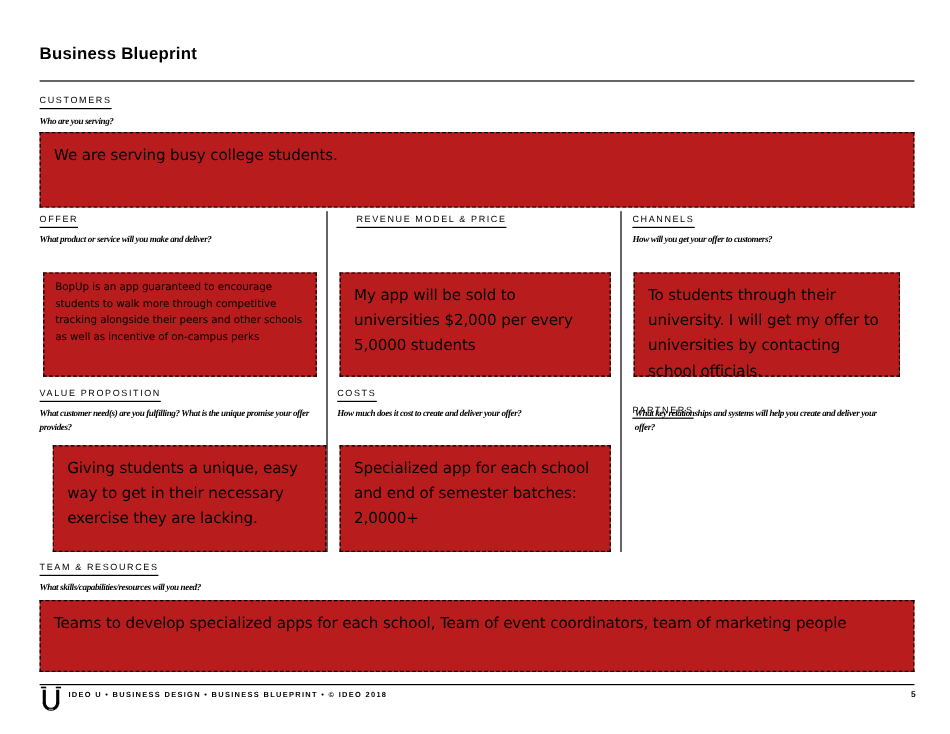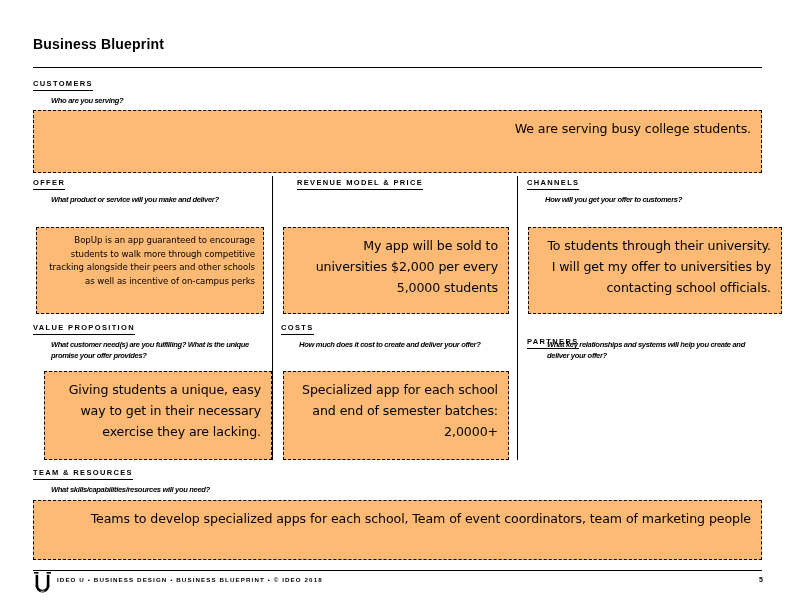--- a/index.html
+++ b/index.html
@@ -39,46 +39,44 @@
     top: 67px;
     width: 729px;
     height: 0;
     border-top: 1.6px solid #000;
   }
 
   
   .sec-label {
     position: absolute;
     font-size: 7.5px;
-    font-weight: bold;
+    font-weight: normal;
     letter-spacing: 1.35px;
     line-height: 9px;
     white-space: nowrap;
     padding-bottom: 2px;
     border-bottom: 1.7px solid #000;
     display: inline-block;
   }
   .sec-prompt {
     position: absolute;
-    font-family: Liberation Sans, sans-serif;
+    font-family: Liberation Serif, serif;
     font-style: italic;
     font-size: 7.6px;
     line-height: 10.5px;
     letter-spacing: -0.35px;
     font-weight: 600;
-    margin-left: 18px;
   }
 
   
   .box {
     position: absolute;
     border: 1.4px dashed #000;
     box-sizing: border-box;
-    background: #fdba74;
-    text-align: right;
+    background: #b91c1c;
   }
   .box-text {
     font-family: "DejaVu Sans", sans-serif;
     color: #000;
     display: block;
   }
   .ans-lg {
     font-size: 12.6px;
     line-height: 21px;
     padding: 7px 10px 0 11px;
@@ -156,21 +154,21 @@
     <span class="box-text ans-sm">BopUp is an app guaranteed to encourage students to walk more through competitive tracking alongside their peers and other schools as well as incentive of on-campus perks</span>
   </div>
 
   <div class="sec-label" style="left:297px; top:178px;">REVENUE MODEL &amp; PRICE</div>
   <div class="box" style="left:283px; top:227px; width:226px; height:87px;">
     <span class="box-text ans-lg">My app will be sold to universities $2,000 per every 5,0000 students</span>
   </div>
 
   <div class="sec-label" style="left:527px; top:178px;">CHANNELS</div>
   <div class="sec-prompt" style="left:527px; top:195px; width:215px;">How will you get your offer to customers?</div>
-  <div class="box" style="left:528px; top:227px; width:254px; height:87px;">
+  <div class="box" style="left:528px; top:227px; width:222px; height:87px;">
     <span class="box-text ans-lg">To students through their university. I will get my offer to universities by contacting school officials.</span>
   </div>
 
   <div class="sec-label" style="left:33px; top:323px;">VALUE PROPOSITION</div>
   <div class="sec-prompt" style="left:33px; top:340px; width:225px;">What customer need(s) are you fulfilling? What is the unique promise your offer provides?</div>
   <div class="box" style="left:44px; top:371px; width:228px; height:89px;">
     <span class="box-text ans-lg">Giving students a unique, easy way to get in their necessary exercise they are lacking.</span>
   </div>
 
   <div class="sec-label" style="left:281px; top:323px;">COSTS</div>

